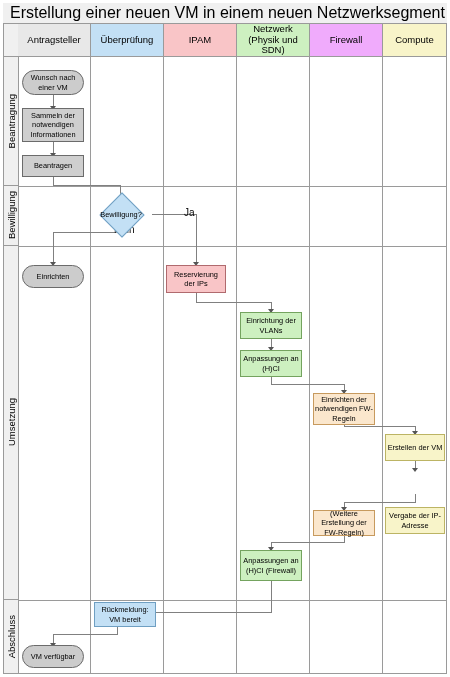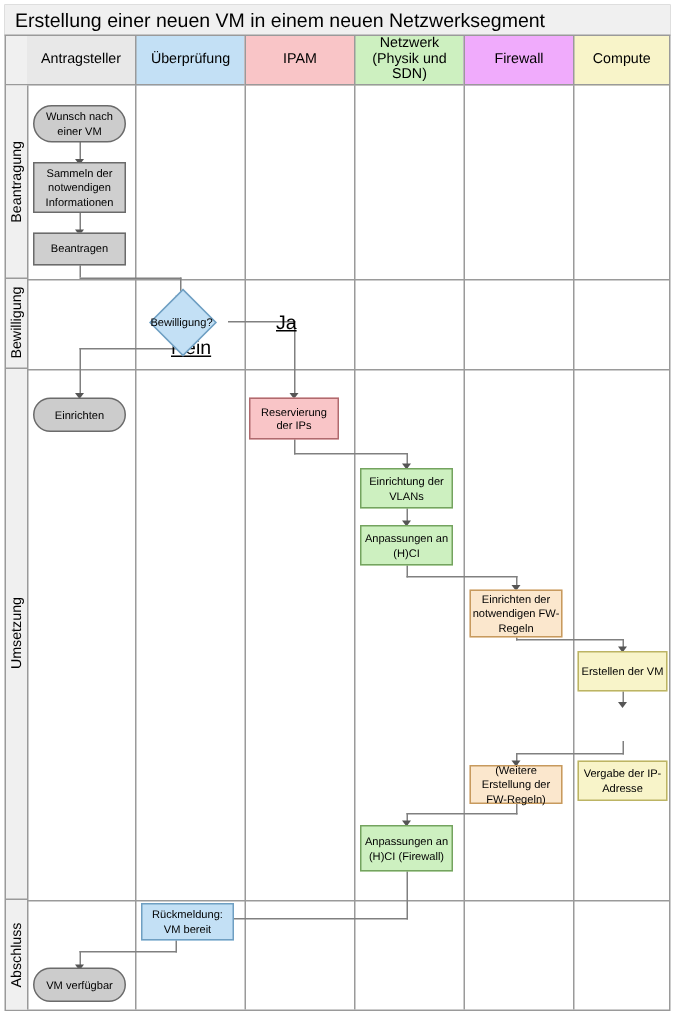--- a/index.html
+++ b/index.html
@@ -4,21 +4,21 @@
 <style>
   html,body{margin:0;padding:0;background:#ffffff;}
   body{font-family:"Liberation Sans","DejaVu Sans",sans-serif;}
   #page{position:relative;width:450px;height:677px;box-sizing:border-box;overflow:hidden;background:#fff;}
 
   
   .frame{position:absolute;left:3px;top:3px;width:444px;height:671px;border:1px solid #9a9a9a;box-sizing:border-box;background:#fff;}
 
   
   .titlebar{position:absolute;left:3px;top:3px;width:444px;height:21px;background:#f0f0f0;border-bottom:1px solid #9a9a9a;box-sizing:border-box;
-            display:flex;align-items:center;padding-left:7px;font-size:13px;color:#000;}
+            display:flex;align-items:center;padding-left:7px;font-size:16px;color:#000;}
 
   
   .hdr{position:absolute;top:24px;height:33px;box-sizing:border-box;border-left:1px solid #9a9a9a;border-bottom:1px solid #9a9a9a;
        display:flex;align-items:center;justify-content:center;text-align:center;font-size:9.5px;line-height:1.15;color:#000;}
   .hdr.first{border-left:none;}
   .hdr .ht{padding:0 2px;}
 
   
   .corner{position:absolute;left:4px;top:24px;width:14px;height:33px;background:#f0f0f0;border-bottom:1px solid #9a9a9a;box-sizing:border-box;}
 
@@ -52,21 +52,21 @@
   .diamond .dlabel{position:absolute;inset:0;display:flex;align-items:center;justify-content:center;
       font-size:7.4px;color:#000;text-align:center;}
 
   
   .ln{position:absolute;background:#808080;}
   .lnh{height:1px;}
   .lnv{width:1px;}
   .arrow{position:absolute;width:0;height:0;}
   .arrow.down{border-left:3px solid transparent;border-right:3px solid transparent;border-top:4px solid #555;}
   .arrow.left{border-top:3px solid transparent;border-bottom:3px solid transparent;border-right:4px solid #555;}
-  .elab{position:absolute;font-size:13px;color:#000;background:transparent;text-decoration:underline;}
+  .elab{position:absolute;font-size:10px;color:#000;background:transparent;}
 </style>
 </head>
 <body>
 
 <div id="page">
 
   <div class="frame"></div>
 
   <div class="titlebar">
     <span>Erstellung einer neuen VM in einem neuen Netzwerksegment</span>

